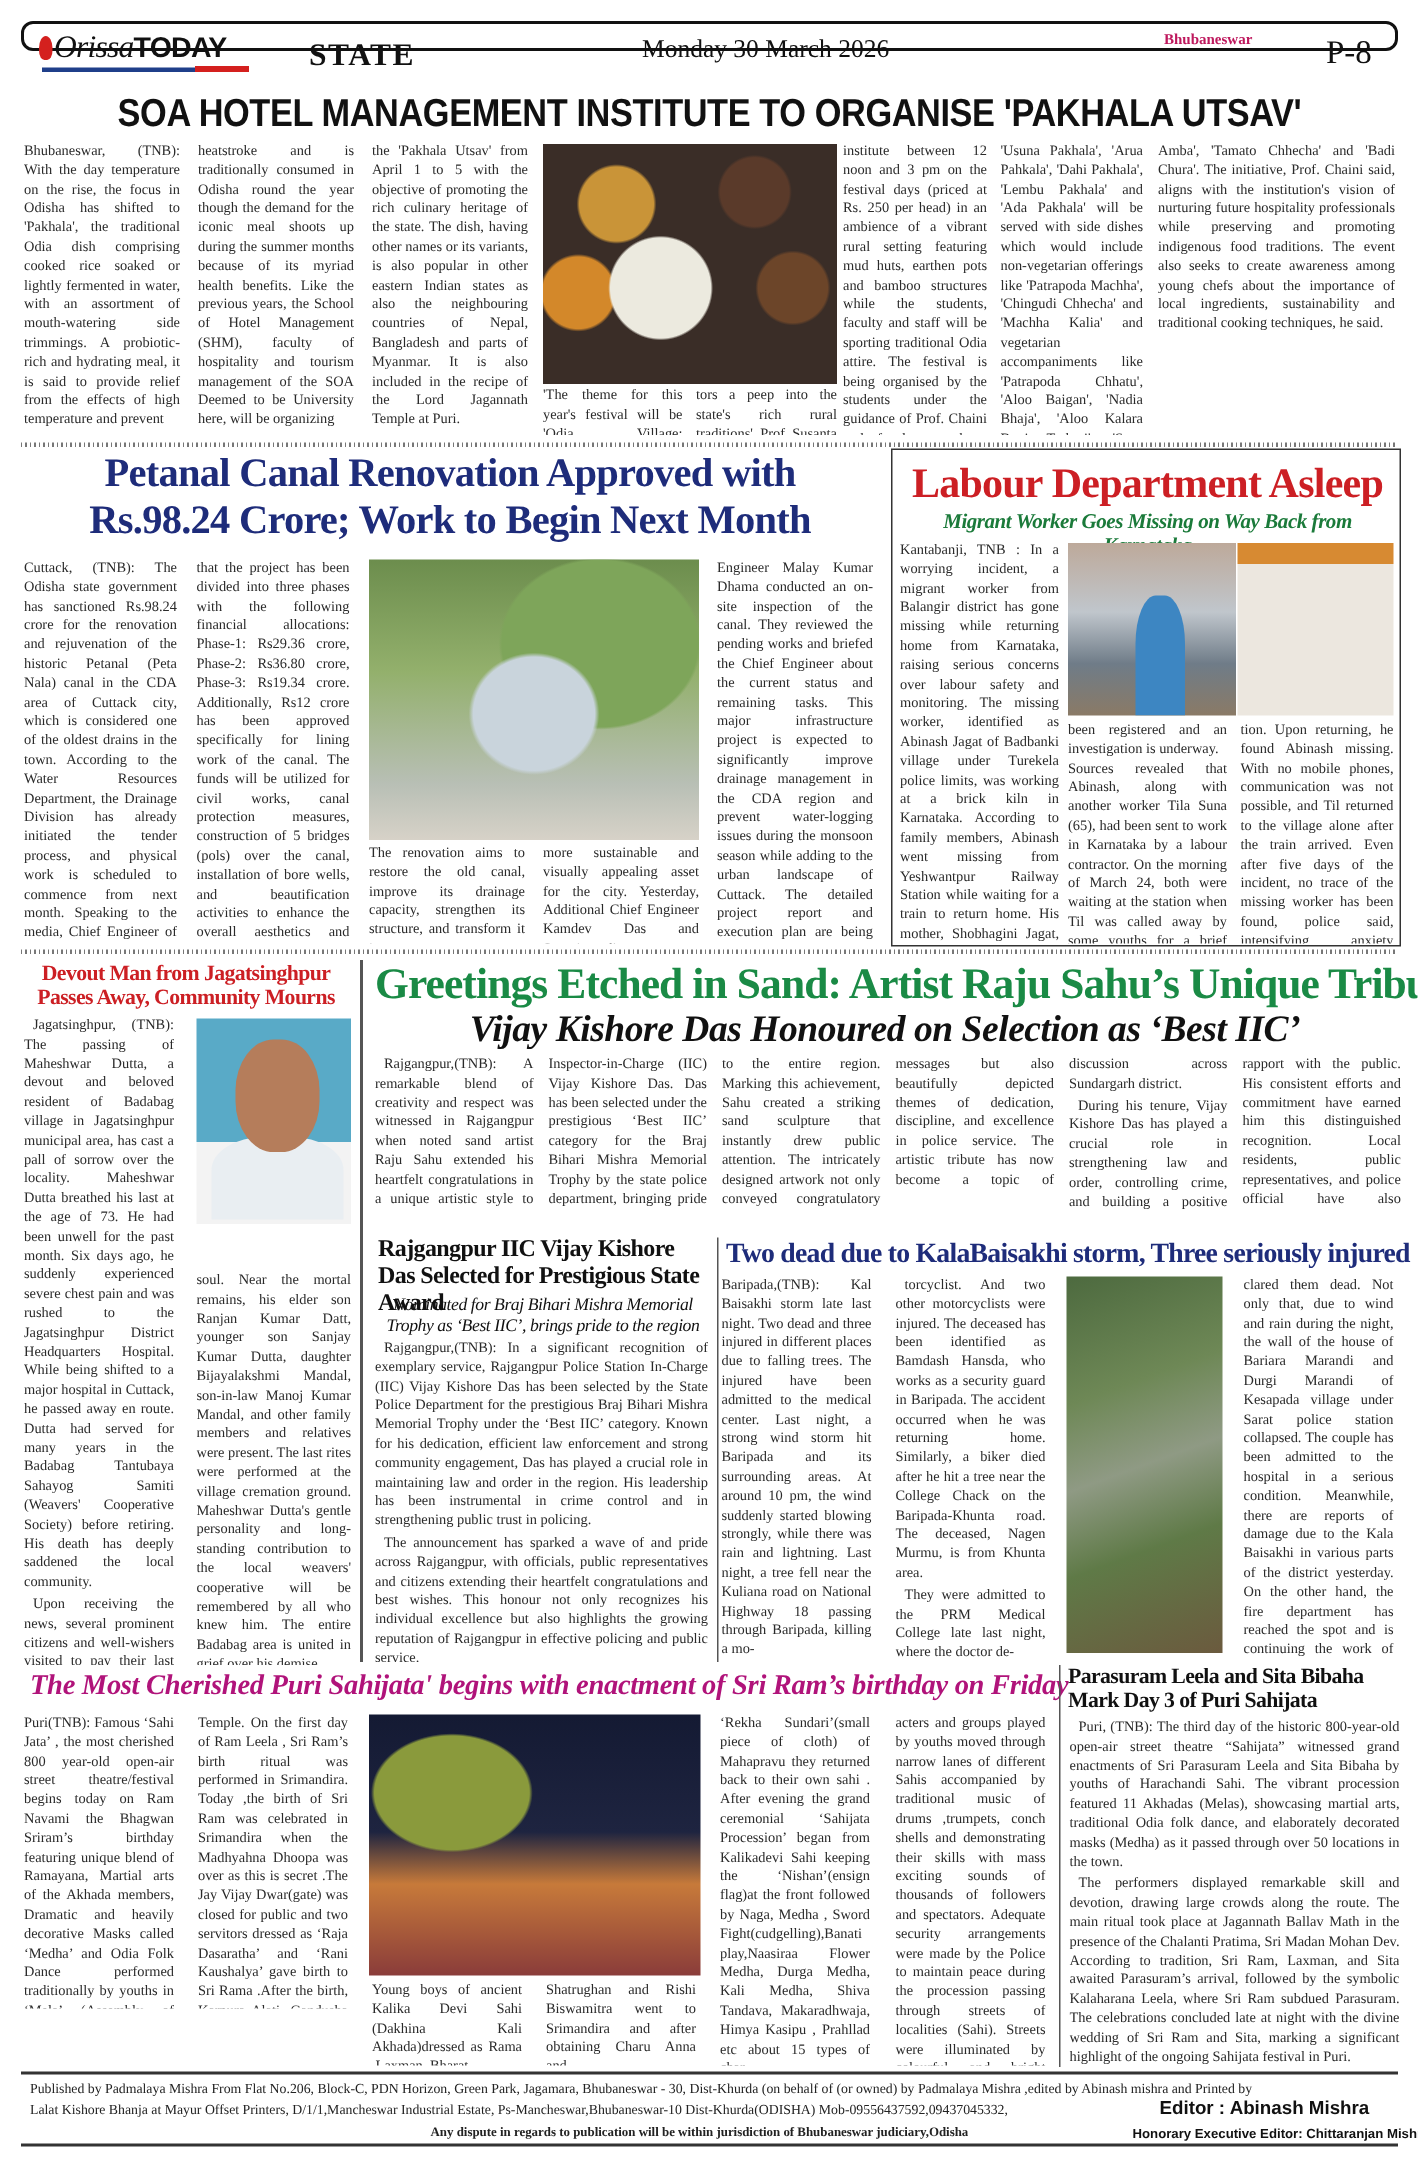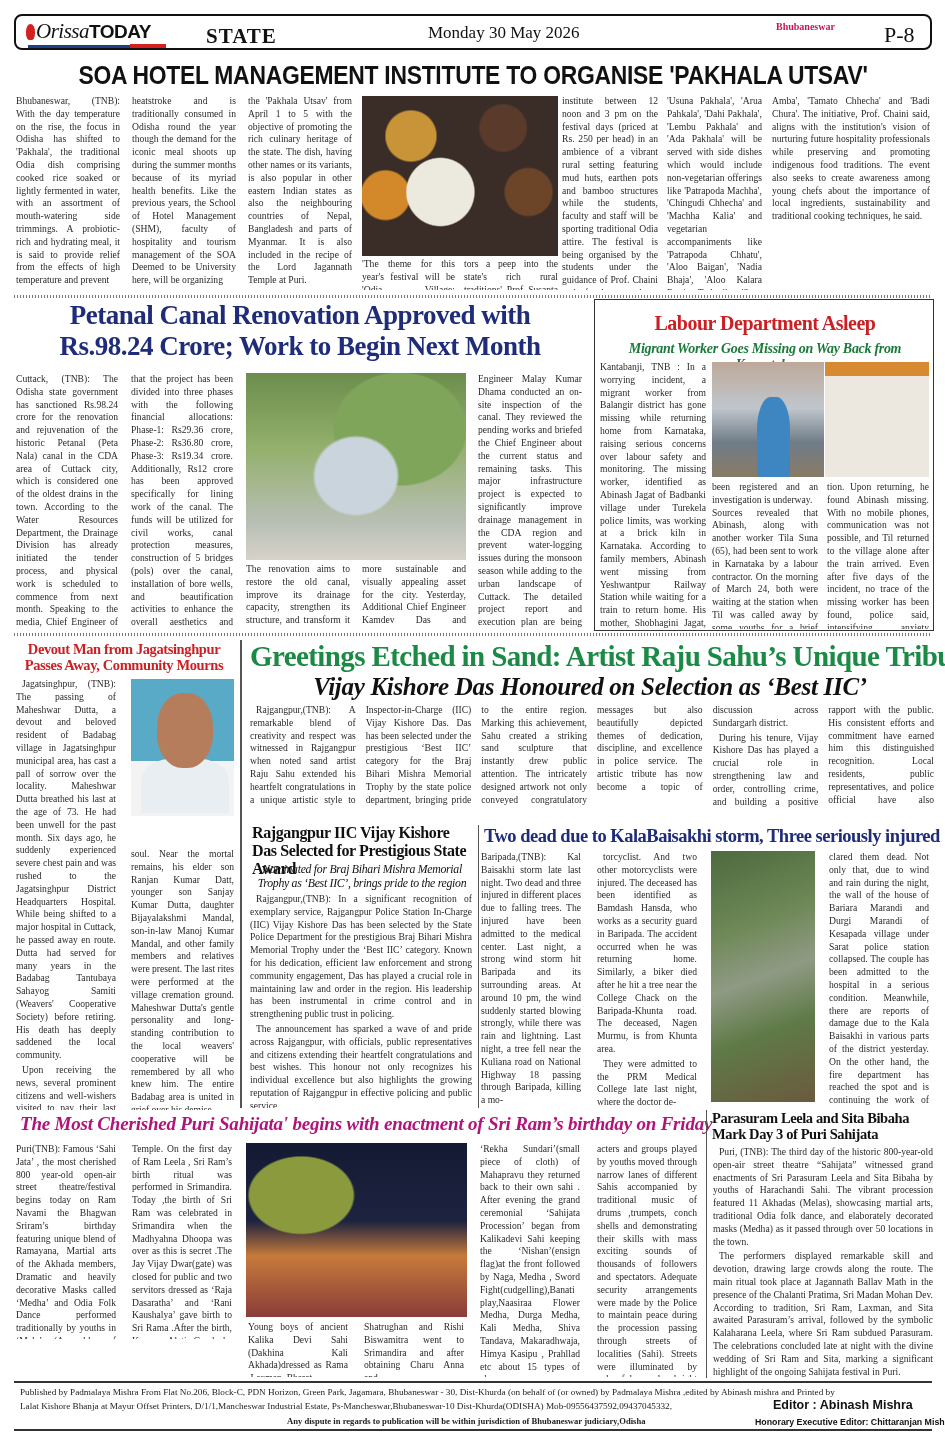--- a/index.html
+++ b/index.html
@@ -3,21 +3,21 @@
 <meta charset="utf-8">
 <style>
 *{box-sizing:border-box;margin:0;padding:0}
 html,body{width:945px;height:1442px;background:#fff;overflow:hidden}
 body{position:relative;font-family:"Liberation Serif","DejaVu Serif",serif;color:#222}
 .abs{position:absolute}
 .txt{font-size:9.6px;line-height:12.8px;text-align:justify;hyphens:auto;color:#2a2a2a}
 .txt p{text-indent:6px}
 .txt p+p{margin-top:2px}
 .cols{column-gap:10px;column-fill:auto}
-.masthead{left:14px;top:14px;width:918px;height:36px;border:2px solid #111;border-radius:8px;display:flex;align-items:center}
+.masthead{left:14px;top:14px;width:918px;height:20px;border:2px solid #111;border-radius:8px;display:flex;align-items:center}
 .logo{position:absolute;left:10px;top:4px;font-family:"Liberation Sans",sans-serif;font-size:19px;line-height:22px;color:#111;letter-spacing:-0.5px}
 .logo .o{font-style:italic;font-family:"Liberation Serif",serif;font-size:21px}
 .logo .t{font-weight:bold}
 .logo .flame{display:inline-block;width:9px;height:16px;background:#d4201e;border-radius:50% 50% 40% 40%;vertical-align:-2px;margin-right:1px}
 .logo-bar{position:absolute;left:12px;top:29px;width:138px;height:3px;background:#1f3f8a}
 .logo-bar:after{content:"";position:absolute;right:0;top:-1px;width:36px;height:4px;background:#d4201e}
 .section{position:absolute;left:190px;top:8px;font-size:21px;font-weight:bold;letter-spacing:1px;color:#111}
 .date{position:absolute;left:412px;top:7px;font-size:17px;color:#111}
 .city{position:absolute;left:760px;top:5px;font-size:10px;font-weight:bold;color:#be185d}
 .page{position:absolute;left:868px;top:6px;font-size:22px;color:#111}
@@ -28,21 +28,21 @@
 .img-worker{background:linear-gradient(180deg,#bda99a 0%,#c0c6cc 40%,#6f7c88 70%,#8a7a66 100%)}
 .img-worker .man{position:absolute;left:40%;top:30%;width:30%;height:70%;background:#3d86c2;border-radius:40% 40% 0 0}
 .img-ticket{background:linear-gradient(180deg,#d78a32 0 12%,#ece7df 12%)}
 .img-dutta{background:linear-gradient(180deg,#59aac7 0 60%,#f3f3f3 60%)}
 .img-dutta .face{position:absolute;left:25%;top:10%;width:55%;height:55%;background:#b57d5b;border-radius:45%}
 .img-dutta .shirt{position:absolute;left:10%;top:58%;width:85%;height:40%;background:#e9eef2;border-radius:40% 40% 0 0}
 .img-storm{background:linear-gradient(160deg,#4d6a3f 0%,#6e8856 30%,#8f9a84 50%,#5f7a47 70%,#6b5a3e 100%)}
 .img-puri{background:radial-gradient(ellipse at 25% 30%,#8a9a3c 0 22%,transparent 23%),linear-gradient(180deg,#141a33 0%,#1e2440 45%,#c77a3a 65%,#8a3c3a 100%)}
 .hl-canal{left:14px;top:300px;width:572px;text-align:center;font-weight:bold;font-size:27px;line-height:31px;color:#1e2c7a;letter-spacing:-0.5px}
 .box-labour{left:594px;top:299px;width:340px;height:332px;border:1.5px solid #333}
-.hl-labour{left:598px;top:307px;width:334px;text-align:center;font-weight:bold;font-size:20px;line-height:32px;color:#cc1f24;letter-spacing:-0.5px}
+.hl-labour{left:598px;top:307px;width:334px;text-align:center;font-weight:bold;font-size:28px;line-height:32px;color:#cc1f24;letter-spacing:-0.5px}
 .sub-labour{left:598px;top:341px;width:334px;text-align:center;font-weight:bold;font-style:italic;font-size:14px;line-height:16px;color:#1b7a3a;letter-spacing:-0.3px}
 .dots{height:3px;background-image:repeating-linear-gradient(90deg,#777 0 1px,transparent 1px 3px)}
 .vline{width:2px;background:#555}
 .hl-dutta{left:10px;top:641px;width:228px;text-align:center;font-weight:bold;font-size:14.5px;line-height:16px;color:#cc1f24;letter-spacing:-0.4px}
 .hl-sand{left:250px;top:640px;width:680px;text-align:center;font-weight:bold;font-size:29px;line-height:32px;color:#1a8a45;letter-spacing:-0.6px;white-space:nowrap}
 .sub-sand{left:250px;top:673px;width:680px;text-align:center;font-weight:bold;font-style:italic;font-size:25px;line-height:28px;color:#111;letter-spacing:-0.3px;white-space:nowrap}
 .hl-iic{left:252px;top:824px;width:222px;text-align:left;font-weight:bold;font-size:16px;line-height:18px;color:#111;letter-spacing:-0.4px}
 .sub-iic{left:248px;top:862px;width:228px;text-align:center;font-weight:normal;font-style:italic;font-size:11.8px;line-height:14px;color:#111;letter-spacing:-0.3px}
 .hl-storm{left:484px;top:825px;width:450px;text-align:center;font-weight:bold;font-size:18.5px;line-height:22px;color:#1e2c7a;letter-spacing:-0.5px;white-space:nowrap}
 .hl-puri{left:10px;top:1112px;width:700px;text-align:left;font-weight:bold;font-style:italic;font-size:19px;line-height:24px;color:#b0137a;letter-spacing:-0.2px;white-space:nowrap;padding-left:10px}
@@ -54,21 +54,21 @@
 </style>
 </head>
 <body>
 
 <div class="abs masthead">
   <div class="logo">
     <span class="flame"></span><span class="o">Orissa</span><span class="t">TODAY</span>
   </div>
   <div class="logo-bar"></div>
   <div class="section">STATE</div>
-  <div class="date">Monday 30 May 2026</div>
+  <div class="date">Monday 30 March 2026</div>
   <div class="city">Bhubaneswar</div>
   <div class="page">P-8</div>
 </div>
 
 <div class="abs hl-main">SOA HOTEL MANAGEMENT INSTITUTE TO ORGANISE 'PAKHALA UTSAV'</div>
 <div class="abs txt" style="left:16px;top:95px;width:104px;height:192px">Bhubaneswar, (TNB): With the day temperature on the rise, the focus in Odisha has shifted to 'Pakhala', the traditional Odia dish comprising cooked rice soaked or lightly fermented in water, with an assortment of mouth-watering side trimmings. A probiotic-rich and hydrating meal, it is said to provide relief from the effects of high temperature and prevent</div>
 <div class="abs txt" style="left:132px;top:95px;width:104px;height:192px">heatstroke and is traditionally consumed in Odisha round the year though the demand for the iconic meal shoots up during the summer months because of its myriad health benefits. Like the previous years, the School of Hotel Management (SHM), faculty of hospitality and tourism management of the SOA Deemed to be University here, will be organizing</div>
 <div class="abs txt" style="left:248px;top:95px;width:104px;height:192px">the 'Pakhala Utsav' from April 1 to 5 with the objective of promoting the rich culinary heritage of the state. The dish, having other names or its variants, is also popular in other eastern Indian states as also the neighbouring countries of Nepal, Bangladesh and parts of Myanmar. It is also included in the recipe of the Lord Jagannath Temple at Puri.</div>
 <div class="abs img img-pakhala" style="left:362px;top:96px;width:196px;height:160px"></div>
 <div class="abs txt" style="left:362px;top:258px;width:93px;height:32px;overflow:hidden">'The theme for this year's festival will be 'Odia Village: Handloom and Handicrafts Heritage' which will offer the visi-</div>

